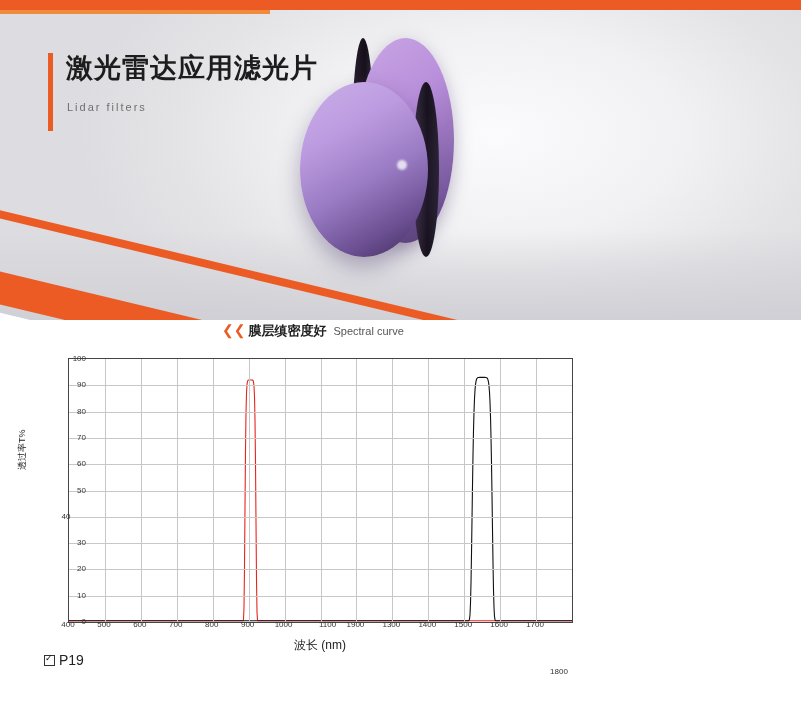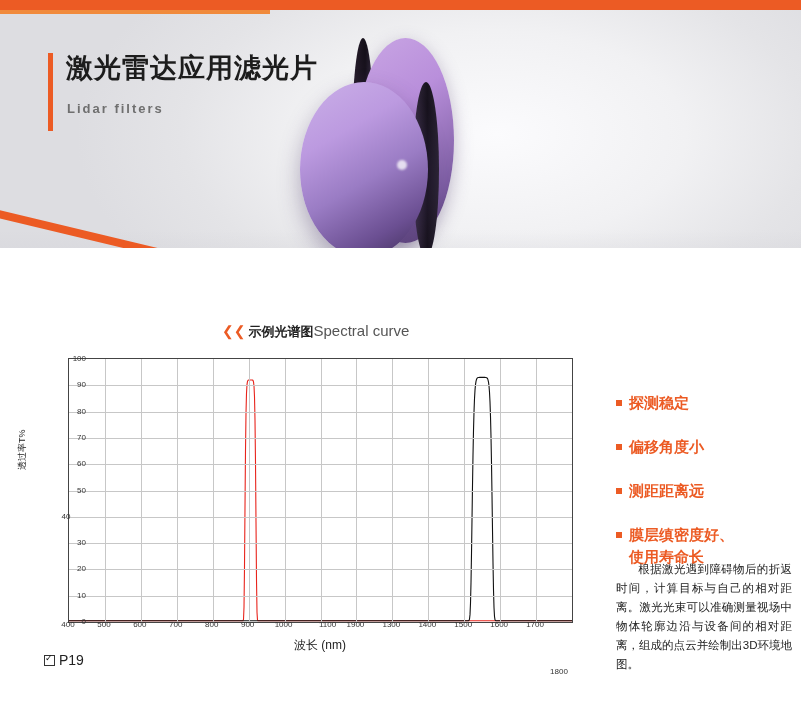--- a/index.html
+++ b/index.html
@@ -7,21 +7,21 @@
     width:801px;height:703px;
     background:#ffffff;
     font-family:"Liberation Sans","DejaVu Sans",sans-serif;
     overflow:hidden;
     position:relative;
   }
   .page{position:relative;width:801px;height:703px;overflow:hidden;}
 
   
   .hero{
-    position:absolute;left:0;top:0;width:801px;height:248px;
+    position:absolute;left:0;top:0;width:801px;height:320px;
     background:#ffffff;overflow:hidden;
   }
   .hero-photo{
     position:absolute;left:0;top:0;width:801px;height:320px;
     background:
       radial-gradient(ellipse 420px 230px at 62% 42%, #fbfbfd 0%, #f1f1f3 45%, #e4e4e7 75%, #dddde1 100%);
   }
   .hero-photo:after{
     content:"";position:absolute;left:0;bottom:0;width:100%;height:90px;
     background:linear-gradient(180deg, rgba(225,225,229,0) 0%, rgba(205,205,211,.85) 100%);
@@ -81,30 +81,30 @@
     position:absolute;left:48px;top:48px;
   }
   .title-bar{
     position:absolute;left:0;top:5px;width:5px;height:78px;background:#ec5b24;
   }
   .title-cn{
     margin-left:18px;font-size:27px;font-weight:bold;color:#1c1c1c;letter-spacing:1px;
     line-height:40px;
   }
   .title-en{
-    margin-left:19px;margin-top:13px;font-size:13px;color:#6f6f6f;letter-spacing:2px;font-weight:bold;
+    margin-left:19px;margin-top:13px;font-size:11px;color:#6f6f6f;letter-spacing:2px;
   }
 
   
   .sec-head{
     position:absolute;left:222px;top:322px;display:flex;align-items:baseline;
   }
   .sec-chev{color:#ec5b24;font-size:14px;margin-right:3px;line-height:14px;}
   .sec-cn{font-size:13px;color:#222;font-weight:bold;}
-  .sec-en{font-size:15px;color:#555;margin-left:0;}
+  .sec-en{font-size:11px;color:#555;margin-left:7px;}
 
   
   .chart-block{position:absolute;left:18px;top:350px;width:570px;height:300px;}
   .chart-area{
     position:absolute;left:50px;top:8px;width:505px;height:265px;
     border:1px solid #444;background:#fff;box-sizing:border-box;
   }
   .grid-v,.grid-h{position:absolute;background:#c7c7c7;}
   .grid-v{width:1px;top:0;bottom:0;}
   .grid-h{height:1px;left:0;right:0;}
@@ -178,21 +178,21 @@
 
     <div class="hero-title">
       <div class="title-bar"></div>
       <div class="title-cn">激光雷达应用滤光片</div>
       <div class="title-en">Lidar filters</div>
     </div>
   </div>
 
   <div class="sec-head">
     <span class="sec-chev">❮❮</span>
-    <span class="sec-cn">示例光谱图</span>
+    <span class="sec-cn">膜层缜密度好</span>
     <span class="sec-en">Spectral curve</span>
   </div>
 
   <div class="chart-block">
     <div class="ylabel">透过率T%</div>
     <div class="chart-area" id="plot">
       <svg id="curves" width="503" height="263" viewBox="0 0 503 263" style="position:absolute;left:0;top:0;">
           <path d="M0.00 261.69 L0.50 261.69 L1.00 261.69 L1.50 261.69 L2.00 261.69 L2.50 261.69 L3.00 261.69 L3.50 261.69 L4.00 261.69 L4.50 261.69 L5.00 261.69 L5.50 261.69 L6.00 261.69 L6.50 261.69 L7.00 261.69 L7.50 261.69 L8.00 261.69 L8.50 261.69 L9.00 261.69 L9.50 261.69 L10.00 261.69 L10.50 261.69 L11.00 261.69 L11.50 261.69 L12.00 261.69 L12.50 261.69 L13.00 261.69 L13.50 261.69 L14.00 261.69 L14.50 261.69 L15.00 261.69 L15.50 261.69 L16.00 261.69 L16.50 261.69 L17.00 261.69 L17.50 261.69 L18.00 261.69 L18.50 261.69 L19.00 261.69 L19.50 261.69 L20.00 261.69 L20.50 261.69 L21.00 261.69 L21.50 261.69 L22.00 261.69 L22.50 261.69 L23.00 261.69 L23.50 261.69 L24.00 261.69 L24.50 261.69 L25.00 261.69 L25.50 261.69 L26.00 261.69 L26.50 261.69 L27.00 261.69 L27.50 261.69 L28.00 261.69 L28.50 261.69 L29.00 261.69 L29.50 261.69 L30.00 261.69 L30.50 261.69 L31.00 261.69 L31.50 261.69 L32.00 261.69 L32.50 261.69 L33.00 261.69 L33.50 261.69 L34.00 261.69 L34.50 261.69 L35.00 261.69 L35.50 261.69 L36.00 261.69 L36.50 261.69 L37.00 261.69 L37.50 261.69 L38.00 261.69 L38.50 261.69 L39.00 261.69 L39.50 261.69 L40.00 261.69 L40.50 261.69 L41.00 261.69 L41.50 261.69 L42.00 261.69 L42.50 261.69 L43.00 261.69 L43.50 261.69 L44.00 261.69 L44.50 261.69 L45.00 261.69 L45.50 261.69 L46.00 261.69 L46.50 261.69 L47.00 261.69 L47.50 261.69 L48.00 261.69 L48.50 261.69 L49.00 261.69 L49.50 261.69 L50.00 261.69 L50.50 261.69 L51.00 261.69 L51.50 261.69 L52.00 261.69 L52.50 261.69 L53.00 261.69 L53.50 261.69 L54.00 261.69 L54.50 261.69 L55.00 261.69 L55.50 261.69 L56.00 261.69 L56.50 261.69 L57.00 261.69 L57.50 261.69 L58.00 261.69 L58.50 261.69 L59.00 261.69 L59.50 261.69 L60.00 261.69 L60.50 261.69 L61.00 261.69 L61.50 261.69 L62.00 261.69 L62.50 261.69 L63.00 261.69 L63.50 261.69 L64.00 261.69 L64.50 261.69 L65.00 261.69 L65.50 261.69 L66.00 261.69 L66.50 261.69 L67.00 261.69 L67.50 261.69 L68.00 261.69 L68.50 261.69 L69.00 261.69 L69.50 261.69 L70.00 261.69 L70.50 261.69 L71.00 261.69 L71.50 261.69 L72.00 261.69 L72.50 261.69 L73.00 261.69 L73.50 261.69 L74.00 261.69 L74.50 261.69 L75.00 261.69 L75.50 261.69 L76.00 261.69 L76.50 261.69 L77.00 261.69 L77.50 261.69 L78.00 261.69 L78.50 261.69 L79.00 261.69 L79.50 261.69 L80.00 261.69 L80.50 261.69 L81.00 261.69 L81.50 261.69 L82.00 261.69 L82.50 261.69 L83.00 261.69 L83.50 261.69 L84.00 261.69 L84.50 261.69 L85.00 261.69 L85.50 261.69 L86.00 261.69 L86.50 261.69 L87.00 261.69 L87.50 261.69 L88.00 261.69 L88.50 261.69 L89.00 261.69 L89.50 261.69 L90.00 261.69 L90.50 261.69 L91.00 261.69 L91.50 261.69 L92.00 261.69 L92.50 261.69 L93.00 261.69 L93.50 261.69 L94.00 261.69 L94.50 261.69 L95.00 261.69 L95.50 261.69 L96.00 261.69 L96.50 261.69 L97.00 261.69 L97.50 261.69 L98.00 261.69 L98.50 261.69 L99.00 261.69 L99.50 261.69 L100.00 261.69 L100.50 261.69 L101.00 261.69 L101.50 261.69 L102.00 261.69 L102.50 261.69 L103.00 261.69 L103.50 261.69 L104.00 261.69 L104.50 261.69 L105.00 261.69 L105.50 261.69 L106.00 261.69 L106.50 261.69 L107.00 261.69 L107.50 261.69 L108.00 261.69 L108.50 261.69 L109.00 261.69 L109.50 261.69 L110.00 261.69 L110.50 261.69 L111.00 261.69 L111.50 261.69 L112.00 261.69 L112.50 261.69 L113.00 261.69 L113.50 261.69 L114.00 261.69 L114.50 261.69 L115.00 261.69 L115.50 261.69 L116.00 261.69 L116.50 261.69 L117.00 261.69 L117.50 261.69 L118.00 261.69 L118.50 261.69 L119.00 261.69 L119.50 261.69 L120.00 261.69 L120.50 261.69 L121.00 261.69 L121.50 261.69 L122.00 261.69 L122.50 261.69 L123.00 261.69 L123.50 261.69 L124.00 261.69 L124.50 261.69 L125.00 261.69 L125.50 261.69 L126.00 261.69 L126.50 261.69 L127.00 261.69 L127.50 261.69 L128.00 261.69 L128.50 261.69 L129.00 261.69 L129.50 261.69 L130.00 261.69 L130.50 261.69 L131.00 261.69 L131.50 261.69 L132.00 261.69 L132.50 261.69 L133.00 261.69 L133.50 261.69 L134.00 261.69 L134.50 261.69 L135.00 261.69 L135.50 261.69 L136.00 261.69 L136.50 261.69 L137.00 261.69 L137.50 261.69 L138.00 261.69 L138.50 261.69 L139.00 261.69 L139.50 261.69 L140.00 261.69 L140.50 261.69 L141.00 261.69 L141.50 261.69 L142.00 261.69 L142.50 261.69 L143.00 261.69 L143.50 261.69 L144.00 261.69 L144.50 261.69 L145.00 261.69 L145.50 261.69 L146.00 261.69 L146.50 261.69 L147.00 261.69 L147.50 261.69 L148.00 261.69 L148.50 261.69 L149.00 261.69 L149.50 261.69 L150.00 261.69 L150.50 261.69 L151.00 261.69 L151.50 261.69 L152.00 261.69 L152.50 261.69 L153.00 261.69 L153.50 261.69 L154.00 261.69 L154.50 261.69 L155.00 261.69 L155.50 261.69 L156.00 261.69 L156.50 261.69 L157.00 261.69 L157.50 261.69 L158.00 261.69 L158.50 261.69 L159.00 261.69 L159.50 261.69 L160.00 261.69 L160.50 261.69 L161.00 261.69 L161.50 261.69 L162.00 261.69 L162.50 261.69 L163.00 261.69 L163.50 261.69 L164.00 261.69 L164.50 261.69 L165.00 261.69 L165.50 261.69 L166.00 261.69 L166.50 261.69 L167.00 261.69 L167.50 261.69 L168.00 261.69 L168.50 261.69 L169.00 261.69 L169.50 261.69 L170.00 261.69 L170.50 261.69 L171.00 261.69 L171.50 261.69 L172.00 261.69 L172.50 261.69 L173.00 261.68 L173.50 261.68 L174.00 261.66 L174.50 260.40 L175.00 248.16 L175.50 208.41 L176.00 147.57 L176.50 91.25 L177.00 53.91 L177.50 34.25 L178.00 25.58 L178.50 22.34 L179.00 21.33 L179.50 21.09 L180.00 21.04 L180.50 21.04 L181.00 21.04 L181.50 21.04 L182.00 21.04 L182.50 21.04 L183.00 21.05 L183.50 21.12 L184.00 21.47 L184.50 22.84 L185.00 27.02 L185.50 37.76 L186.00 61.14 L186.50 103.41 L187.00 162.89 L187.50 220.81 L188.00 253.18 L188.50 261.10 L189.00 261.68 L189.50 261.68 L190.00 261.68 L190.50 261.69 L191.00 261.69 L191.50 261.69 L192.00 261.69 L192.50 261.69 L193.00 261.69 L193.50 261.69 L194.00 261.69 L194.50 261.69 L195.00 261.69 L195.50 261.69 L196.00 261.69 L196.50 261.69 L197.00 261.69 L197.50 261.69 L198.00 261.69 L198.50 261.69 L199.00 261.69 L199.50 261.69 L200.00 261.69 L200.50 261.69 L201.00 261.69 L201.50 261.69 L202.00 261.69 L202.50 261.69 L203.00 261.69 L203.50 261.69 L204.00 261.69 L204.50 261.69 L205.00 261.69 L205.50 261.69 L206.00 261.69 L206.50 261.69 L207.00 261.69 L207.50 261.69 L208.00 261.69 L208.50 261.69 L209.00 261.69 L209.50 261.69 L210.00 261.69 L210.50 261.69 L211.00 261.69 L211.50 261.69 L212.00 261.69 L212.50 261.69 L213.00 261.69 L213.50 261.69 L214.00 261.69 L214.50 261.69 L215.00 261.69 L215.50 261.69 L216.00 261.69 L216.50 261.69 L217.00 261.69 L217.50 261.69 L218.00 261.69 L218.50 261.69 L219.00 261.69 L219.50 261.69 L220.00 261.69 L220.50 261.69 L221.00 261.69 L221.50 261.69 L222.00 261.69 L222.50 261.69 L223.00 261.69 L223.50 261.69 L224.00 261.69 L224.50 261.69 L225.00 261.69 L225.50 261.69 L226.00 261.69 L226.50 261.69 L227.00 261.69 L227.50 261.69 L228.00 261.69 L228.50 261.69 L229.00 261.69 L229.50 261.69 L230.00 261.69 L230.50 261.69 L231.00 261.69 L231.50 261.69 L232.00 261.69 L232.50 261.69 L233.00 261.69 L233.50 261.69 L234.00 261.69 L234.50 261.69 L235.00 261.69 L235.50 261.69 L236.00 261.69 L236.50 261.69 L237.00 261.69 L237.50 261.69 L238.00 261.69 L238.50 261.69 L239.00 261.69 L239.50 261.69 L240.00 261.69 L240.50 261.69 L241.00 261.69 L241.50 261.69 L242.00 261.69 L242.50 261.69 L243.00 261.69 L243.50 261.69 L244.00 261.69 L244.50 261.69 L245.00 261.69 L245.50 261.69 L246.00 261.69 L246.50 261.69 L247.00 261.69 L247.50 261.69 L248.00 261.69 L248.50 261.69 L249.00 261.69 L249.50 261.69 L250.00 261.69 L250.50 261.69 L251.00 261.69 L251.50 261.69 L252.00 261.69 L252.50 261.69 L253.00 261.69 L253.50 261.69 L254.00 261.69 L254.50 261.69 L255.00 261.69 L255.50 261.69 L256.00 261.69 L256.50 261.69 L257.00 261.69 L257.50 261.69 L258.00 261.69 L258.50 261.69 L259.00 261.69 L259.50 261.69 L260.00 261.69 L260.50 261.69 L261.00 261.69 L261.50 261.69 L262.00 261.69 L262.50 261.69 L263.00 261.69 L263.50 261.69 L264.00 261.69 L264.50 261.69 L265.00 261.69 L265.50 261.69 L266.00 261.69 L266.50 261.69 L267.00 261.69 L267.50 261.69 L268.00 261.69 L268.50 261.69 L269.00 261.69 L269.50 261.69 L270.00 261.69 L270.50 261.69 L271.00 261.69 L271.50 261.69 L272.00 261.69 L272.50 261.69 L273.00 261.69 L273.50 261.69 L274.00 261.69 L274.50 261.69 L275.00 261.69 L275.50 261.69 L276.00 261.69 L276.50 261.69 L277.00 261.69 L277.50 261.69 L278.00 261.69 L278.50 261.69 L279.00 261.69 L279.50 261.69 L280.00 261.69 L280.50 261.69 L281.00 261.69 L281.50 261.69 L282.00 261.69 L282.50 261.69 L283.00 261.69 L283.50 261.69 L284.00 261.69 L284.50 261.69 L285.00 261.69 L285.50 261.69 L286.00 261.69 L286.50 261.69 L287.00 261.69 L287.50 261.69 L288.00 261.69 L288.50 261.69 L289.00 261.69 L289.50 261.69 L290.00 261.69 L290.50 261.69 L291.00 261.69 L291.50 261.69 L292.00 261.69 L292.50 261.69 L293.00 261.69 L293.50 261.69 L294.00 261.69 L294.50 261.69 L295.00 261.69 L295.50 261.69 L296.00 261.69 L296.50 261.69 L297.00 261.69 L297.50 261.69 L298.00 261.69 L298.50 261.69 L299.00 261.69 L299.50 261.69 L300.00 261.69 L300.50 261.69 L301.00 261.69 L301.50 261.69 L302.00 261.69 L302.50 261.69 L303.00 261.69 L303.50 261.69 L304.00 261.69 L304.50 261.69 L305.00 261.69 L305.50 261.69 L306.00 261.69 L306.50 261.69 L307.00 261.69 L307.50 261.69 L308.00 261.69 L308.50 261.69 L309.00 261.69 L309.50 261.69 L310.00 261.69 L310.50 261.69 L311.00 261.69 L311.50 261.69 L312.00 261.69 L312.50 261.69 L313.00 261.69 L313.50 261.69 L314.00 261.69 L314.50 261.69 L315.00 261.69 L315.50 261.69 L316.00 261.69 L316.50 261.69 L317.00 261.69 L317.50 261.69 L318.00 261.69 L318.50 261.69 L319.00 261.69 L319.50 261.69 L320.00 261.69 L320.50 261.69 L321.00 261.69 L321.50 261.69 L322.00 261.69 L322.50 261.69 L323.00 261.69 L323.50 261.69 L324.00 261.69 L324.50 261.69 L325.00 261.69 L325.50 261.69 L326.00 261.69 L326.50 261.69 L327.00 261.69 L327.50 261.69 L328.00 261.69 L328.50 261.69 L329.00 261.69 L329.50 261.69 L330.00 261.69 L330.50 261.69 L331.00 261.69 L331.50 261.69 L332.00 261.69 L332.50 261.69 L333.00 261.69 L333.50 261.69 L334.00 261.69 L334.50 261.69 L335.00 261.69 L335.50 261.69 L336.00 261.69 L336.50 261.69 L337.00 261.69 L337.50 261.69 L338.00 261.69 L338.50 261.69 L339.00 261.69 L339.50 261.69 L340.00 261.69 L340.50 261.69 L341.00 261.69 L341.50 261.69 L342.00 261.69 L342.50 261.69 L343.00 261.69 L343.50 261.69 L344.00 261.69 L344.50 261.69 L345.00 261.69 L345.50 261.69 L346.00 261.69 L346.50 261.69 L347.00 261.69 L347.50 261.69 L348.00 261.69 L348.50 261.69 L349.00 261.69 L349.50 261.69 L350.00 261.69 L350.50 261.69 L351.00 261.69 L351.50 261.69 L352.00 261.69 L352.50 261.69 L353.00 261.69 L353.50 261.69 L354.00 261.69 L354.50 261.69 L355.00 261.69 L355.50 261.69 L356.00 261.69 L356.50 261.69 L357.00 261.69 L357.50 261.69 L358.00 261.69 L358.50 261.69 L359.00 261.69 L359.50 261.69 L360.00 261.69 L360.50 261.69 L361.00 261.69 L361.50 261.69 L362.00 261.69 L362.50 261.69 L363.00 261.69 L363.50 261.69 L364.00 261.69 L364.50 261.69 L365.00 261.69 L365.50 261.69 L366.00 261.69 L366.50 261.69 L367.00 261.69 L367.50 261.69 L368.00 261.69 L368.50 261.69 L369.00 261.69 L369.50 261.69 L370.00 261.69 L370.50 261.69 L371.00 261.69 L371.50 261.69 L372.00 261.69 L372.50 261.69 L373.00 261.69 L373.50 261.69 L374.00 261.69 L374.50 261.69 L375.00 261.69 L375.50 261.69 L376.00 261.69 L376.50 261.69 L377.00 261.69 L377.50 261.69 L378.00 261.69 L378.50 261.69 L379.00 261.69 L379.50 261.69 L380.00 261.69 L380.50 261.69 L381.00 261.69 L381.50 261.69 L382.00 261.69 L382.50 261.69 L383.00 261.69 L383.50 261.69 L384.00 261.69 L384.50 261.69 L385.00 261.69 L385.50 261.69 L386.00 261.69 L386.50 261.69 L387.00 261.69 L387.50 261.69 L388.00 261.69 L388.50 261.69 L389.00 261.69 L389.50 261.69 L390.00 261.69 L390.50 261.69 L391.00 261.69 L391.50 261.69 L392.00 261.69 L392.50 261.69 L393.00 261.69 L393.50 261.69 L394.00 261.69 L394.50 261.69 L395.00 261.69 L395.50 261.69 L396.00 261.69 L396.50 261.69 L397.00 261.69 L397.50 261.69 L398.00 261.69 L398.50 261.69 L399.00 261.69 L399.50 261.69 L400.00 261.69 L400.50 261.69 L401.00 261.69 L401.50 261.69 L402.00 261.69 L402.50 261.69 L403.00 261.69 L403.50 261.69 L404.00 261.69 L404.50 261.69 L405.00 261.69 L405.50 261.69 L406.00 261.69 L406.50 261.69 L407.00 261.69 L407.50 261.69 L408.00 261.69 L408.50 261.69 L409.00 261.69 L409.50 261.69 L410.00 261.69 L410.50 261.69 L411.00 261.69 L411.50 261.69 L412.00 261.69 L412.50 261.69 L413.00 261.69 L413.50 261.69 L414.00 261.69 L414.50 261.69 L415.00 261.69 L415.50 261.69 L416.00 261.69 L416.50 261.69 L417.00 261.69 L417.50 261.69 L418.00 261.69 L418.50 261.69 L419.00 261.69 L419.50 261.69 L420.00 261.69 L420.50 261.69 L421.00 261.69 L421.50 261.69 L422.00 261.69 L422.50 261.69 L423.00 261.69 L423.50 261.69 L424.00 261.69 L424.50 261.69 L425.00 261.69 L425.50 261.69 L426.00 261.69 L426.50 261.69 L427.00 261.69 L427.50 261.69 L428.00 261.69 L428.50 261.69 L429.00 261.69 L429.50 261.69 L430.00 261.69 L430.50 261.69 L431.00 261.69 L431.50 261.69 L432.00 261.69 L432.50 261.69 L433.00 261.69 L433.50 261.69 L434.00 261.69 L434.50 261.69 L435.00 261.69 L435.50 261.69 L436.00 261.69 L436.50 261.69 L437.00 261.69 L437.50 261.69 L438.00 261.69 L438.50 261.69 L439.00 261.69 L439.50 261.69 L440.00 261.69 L440.50 261.69 L441.00 261.69 L441.50 261.69 L442.00 261.69 L442.50 261.69 L443.00 261.69 L443.50 261.69 L444.00 261.69 L444.50 261.69 L445.00 261.69 L445.50 261.69 L446.00 261.69 L446.50 261.69 L447.00 261.69 L447.50 261.69 L448.00 261.69 L448.50 261.69 L449.00 261.69 L449.50 261.69 L450.00 261.69 L450.50 261.69 L451.00 261.69 L451.50 261.69 L452.00 261.69 L452.50 261.69 L453.00 261.69 L453.50 261.69 L454.00 261.69 L454.50 261.69 L455.00 261.69 L455.50 261.69 L456.00 261.69 L456.50 261.69 L457.00 261.69 L457.50 261.69 L458.00 261.69 L458.50 261.69 L459.00 261.69 L459.50 261.69 L460.00 261.69 L460.50 261.69 L461.00 261.69 L461.50 261.69 L462.00 261.69 L462.50 261.69 L463.00 261.69 L463.50 261.69 L464.00 261.69 L464.50 261.69 L465.00 261.69 L465.50 261.69 L466.00 261.69 L466.50 261.69 L467.00 261.69 L467.50 261.69 L468.00 261.69 L468.50 261.69 L469.00 261.69 L469.50 261.69 L470.00 261.69 L470.50 261.69 L471.00 261.69 L471.50 261.69 L472.00 261.69 L472.50 261.69 L473.00 261.69 L473.50 261.69 L474.00 261.69 L474.50 261.69 L475.00 261.69 L475.50 261.69 L476.00 261.69 L476.50 261.69 L477.00 261.69 L477.50 261.69 L478.00 261.69 L478.50 261.69 L479.00 261.69 L479.50 261.69 L480.00 261.69 L480.50 261.69 L481.00 261.69 L481.50 261.69 L482.00 261.69 L482.50 261.69 L483.00 261.69 L483.50 261.69 L484.00 261.69 L484.50 261.69 L485.00 261.69 L485.50 261.69 L486.00 261.69 L486.50 261.69 L487.00 261.69 L487.50 261.69 L488.00 261.69 L488.50 261.69 L489.00 261.69 L489.50 261.69 L490.00 261.69 L490.50 261.69 L491.00 261.69 L491.50 261.69 L492.00 261.69 L492.50 261.69 L493.00 261.69 L493.50 261.69 L494.00 261.69 L494.50 261.69 L495.00 261.69 L495.50 261.69 L496.00 261.69 L496.50 261.69 L497.00 261.69 L497.50 261.69 L498.00 261.69 L498.50 261.69 L499.00 261.69 L499.50 261.69 L500.00 261.69 L500.50 261.69 L501.00 261.69 L501.50 261.69 L502.00 261.69 L502.50 261.69 L503.00 261.69 " fill="none" stroke="#e8241c" stroke-width="1.1"></path>
           <path d="M0.00 261.69 L0.50 261.69 L1.00 261.69 L1.50 261.69 L2.00 261.69 L2.50 261.69 L3.00 261.69 L3.50 261.69 L4.00 261.69 L4.50 261.69 L5.00 261.69 L5.50 261.69 L6.00 261.69 L6.50 261.69 L7.00 261.69 L7.50 261.69 L8.00 261.69 L8.50 261.69 L9.00 261.69 L9.50 261.69 L10.00 261.69 L10.50 261.69 L11.00 261.69 L11.50 261.69 L12.00 261.69 L12.50 261.69 L13.00 261.69 L13.50 261.69 L14.00 261.69 L14.50 261.69 L15.00 261.69 L15.50 261.69 L16.00 261.69 L16.50 261.69 L17.00 261.69 L17.50 261.69 L18.00 261.69 L18.50 261.69 L19.00 261.69 L19.50 261.69 L20.00 261.69 L20.50 261.69 L21.00 261.69 L21.50 261.69 L22.00 261.69 L22.50 261.69 L23.00 261.69 L23.50 261.69 L24.00 261.69 L24.50 261.69 L25.00 261.69 L25.50 261.69 L26.00 261.69 L26.50 261.69 L27.00 261.69 L27.50 261.69 L28.00 261.69 L28.50 261.69 L29.00 261.69 L29.50 261.69 L30.00 261.69 L30.50 261.69 L31.00 261.69 L31.50 261.69 L32.00 261.69 L32.50 261.69 L33.00 261.69 L33.50 261.69 L34.00 261.69 L34.50 261.69 L35.00 261.69 L35.50 261.69 L36.00 261.69 L36.50 261.69 L37.00 261.69 L37.50 261.69 L38.00 261.69 L38.50 261.69 L39.00 261.69 L39.50 261.69 L40.00 261.69 L40.50 261.69 L41.00 261.69 L41.50 261.69 L42.00 261.69 L42.50 261.69 L43.00 261.69 L43.50 261.69 L44.00 261.69 L44.50 261.69 L45.00 261.69 L45.50 261.69 L46.00 261.69 L46.50 261.69 L47.00 261.69 L47.50 261.69 L48.00 261.69 L48.50 261.69 L49.00 261.69 L49.50 261.69 L50.00 261.69 L50.50 261.69 L51.00 261.69 L51.50 261.69 L52.00 261.69 L52.50 261.69 L53.00 261.69 L53.50 261.69 L54.00 261.69 L54.50 261.69 L55.00 261.69 L55.50 261.69 L56.00 261.69 L56.50 261.69 L57.00 261.69 L57.50 261.69 L58.00 261.69 L58.50 261.69 L59.00 261.69 L59.50 261.69 L60.00 261.69 L60.50 261.69 L61.00 261.69 L61.50 261.69 L62.00 261.69 L62.50 261.69 L63.00 261.69 L63.50 261.69 L64.00 261.69 L64.50 261.69 L65.00 261.69 L65.50 261.69 L66.00 261.69 L66.50 261.69 L67.00 261.69 L67.50 261.69 L68.00 261.69 L68.50 261.69 L69.00 261.69 L69.50 261.69 L70.00 261.69 L70.50 261.69 L71.00 261.69 L71.50 261.69 L72.00 261.69 L72.50 261.69 L73.00 261.69 L73.50 261.69 L74.00 261.69 L74.50 261.69 L75.00 261.69 L75.50 261.69 L76.00 261.69 L76.50 261.69 L77.00 261.69 L77.50 261.69 L78.00 261.69 L78.50 261.69 L79.00 261.69 L79.50 261.69 L80.00 261.69 L80.50 261.69 L81.00 261.69 L81.50 261.69 L82.00 261.69 L82.50 261.69 L83.00 261.69 L83.50 261.69 L84.00 261.69 L84.50 261.69 L85.00 261.69 L85.50 261.69 L86.00 261.69 L86.50 261.69 L87.00 261.69 L87.50 261.69 L88.00 261.69 L88.50 261.69 L89.00 261.69 L89.50 261.69 L90.00 261.69 L90.50 261.69 L91.00 261.69 L91.50 261.69 L92.00 261.69 L92.50 261.69 L93.00 261.69 L93.50 261.69 L94.00 261.69 L94.50 261.69 L95.00 261.69 L95.50 261.69 L96.00 261.69 L96.50 261.69 L97.00 261.69 L97.50 261.69 L98.00 261.69 L98.50 261.69 L99.00 261.69 L99.50 261.69 L100.00 261.69 L100.50 261.69 L101.00 261.69 L101.50 261.69 L102.00 261.69 L102.50 261.69 L103.00 261.69 L103.50 261.69 L104.00 261.69 L104.50 261.69 L105.00 261.69 L105.50 261.69 L106.00 261.69 L106.50 261.69 L107.00 261.69 L107.50 261.69 L108.00 261.69 L108.50 261.69 L109.00 261.69 L109.50 261.69 L110.00 261.69 L110.50 261.69 L111.00 261.69 L111.50 261.69 L112.00 261.69 L112.50 261.69 L113.00 261.69 L113.50 261.69 L114.00 261.69 L114.50 261.69 L115.00 261.69 L115.50 261.69 L116.00 261.69 L116.50 261.69 L117.00 261.69 L117.50 261.69 L118.00 261.69 L118.50 261.69 L119.00 261.69 L119.50 261.69 L120.00 261.69 L120.50 261.69 L121.00 261.69 L121.50 261.69 L122.00 261.69 L122.50 261.69 L123.00 261.69 L123.50 261.69 L124.00 261.69 L124.50 261.69 L125.00 261.69 L125.50 261.69 L126.00 261.69 L126.50 261.69 L127.00 261.69 L127.50 261.69 L128.00 261.69 L128.50 261.69 L129.00 261.69 L129.50 261.69 L130.00 261.69 L130.50 261.69 L131.00 261.69 L131.50 261.69 L132.00 261.69 L132.50 261.69 L133.00 261.69 L133.50 261.69 L134.00 261.69 L134.50 261.69 L135.00 261.69 L135.50 261.69 L136.00 261.69 L136.50 261.69 L137.00 261.69 L137.50 261.69 L138.00 261.69 L138.50 261.69 L139.00 261.69 L139.50 261.69 L140.00 261.69 L140.50 261.69 L141.00 261.69 L141.50 261.69 L142.00 261.69 L142.50 261.69 L143.00 261.69 L143.50 261.69 L144.00 261.69 L144.50 261.69 L145.00 261.69 L145.50 261.69 L146.00 261.69 L146.50 261.69 L147.00 261.69 L147.50 261.69 L148.00 261.69 L148.50 261.69 L149.00 261.69 L149.50 261.69 L150.00 261.69 L150.50 261.69 L151.00 261.69 L151.50 261.69 L152.00 261.69 L152.50 261.69 L153.00 261.69 L153.50 261.69 L154.00 261.69 L154.50 261.69 L155.00 261.69 L155.50 261.69 L156.00 261.69 L156.50 261.69 L157.00 261.69 L157.50 261.69 L158.00 261.69 L158.50 261.69 L159.00 261.69 L159.50 261.69 L160.00 261.69 L160.50 261.69 L161.00 261.69 L161.50 261.69 L162.00 261.69 L162.50 261.69 L163.00 261.69 L163.50 261.69 L164.00 261.69 L164.50 261.69 L165.00 261.69 L165.50 261.69 L166.00 261.69 L166.50 261.69 L167.00 261.69 L167.50 261.69 L168.00 261.69 L168.50 261.69 L169.00 261.69 L169.50 261.69 L170.00 261.69 L170.50 261.69 L171.00 261.69 L171.50 261.69 L172.00 261.69 L172.50 261.69 L173.00 261.69 L173.50 261.69 L174.00 261.69 L174.50 261.69 L175.00 261.69 L175.50 261.69 L176.00 261.69 L176.50 261.69 L177.00 261.69 L177.50 261.69 L178.00 261.69 L178.50 261.69 L179.00 261.69 L179.50 261.69 L180.00 261.69 L180.50 261.69 L181.00 261.69 L181.50 261.69 L182.00 261.69 L182.50 261.69 L183.00 261.69 L183.50 261.69 L184.00 261.69 L184.50 261.69 L185.00 261.69 L185.50 261.69 L186.00 261.69 L186.50 261.69 L187.00 261.69 L187.50 261.69 L188.00 261.69 L188.50 261.69 L189.00 261.69 L189.50 261.69 L190.00 261.69 L190.50 261.69 L191.00 261.69 L191.50 261.69 L192.00 261.69 L192.50 261.69 L193.00 261.69 L193.50 261.69 L194.00 261.69 L194.50 261.69 L195.00 261.69 L195.50 261.69 L196.00 261.69 L196.50 261.69 L197.00 261.69 L197.50 261.69 L198.00 261.69 L198.50 261.69 L199.00 261.69 L199.50 261.69 L200.00 261.69 L200.50 261.69 L201.00 261.69 L201.50 261.69 L202.00 261.69 L202.50 261.69 L203.00 261.69 L203.50 261.69 L204.00 261.69 L204.50 261.69 L205.00 261.69 L205.50 261.69 L206.00 261.69 L206.50 261.69 L207.00 261.69 L207.50 261.69 L208.00 261.69 L208.50 261.69 L209.00 261.69 L209.50 261.69 L210.00 261.69 L210.50 261.69 L211.00 261.69 L211.50 261.69 L212.00 261.69 L212.50 261.69 L213.00 261.69 L213.50 261.69 L214.00 261.69 L214.50 261.69 L215.00 261.69 L215.50 261.69 L216.00 261.69 L216.50 261.69 L217.00 261.69 L217.50 261.69 L218.00 261.69 L218.50 261.69 L219.00 261.69 L219.50 261.69 L220.00 261.69 L220.50 261.69 L221.00 261.69 L221.50 261.69 L222.00 261.69 L222.50 261.69 L223.00 261.69 L223.50 261.69 L224.00 261.69 L224.50 261.69 L225.00 261.69 L225.50 261.69 L226.00 261.69 L226.50 261.69 L227.00 261.69 L227.50 261.69 L228.00 261.69 L228.50 261.69 L229.00 261.69 L229.50 261.69 L230.00 261.69 L230.50 261.69 L231.00 261.69 L231.50 261.69 L232.00 261.69 L232.50 261.69 L233.00 261.69 L233.50 261.69 L234.00 261.69 L234.50 261.69 L235.00 261.69 L235.50 261.69 L236.00 261.69 L236.50 261.69 L237.00 261.69 L237.50 261.69 L238.00 261.69 L238.50 261.69 L239.00 261.69 L239.50 261.69 L240.00 261.69 L240.50 261.69 L241.00 261.69 L241.50 261.69 L242.00 261.69 L242.50 261.69 L243.00 261.69 L243.50 261.69 L244.00 261.69 L244.50 261.69 L245.00 261.69 L245.50 261.69 L246.00 261.69 L246.50 261.69 L247.00 261.69 L247.50 261.69 L248.00 261.69 L248.50 261.69 L249.00 261.69 L249.50 261.69 L250.00 261.69 L250.50 261.69 L251.00 261.69 L251.50 261.69 L252.00 261.69 L252.50 261.69 L253.00 261.69 L253.50 261.69 L254.00 261.69 L254.50 261.69 L255.00 261.69 L255.50 261.69 L256.00 261.69 L256.50 261.69 L257.00 261.69 L257.50 261.69 L258.00 261.69 L258.50 261.69 L259.00 261.69 L259.50 261.69 L260.00 261.69 L260.50 261.69 L261.00 261.69 L261.50 261.69 L262.00 261.69 L262.50 261.69 L263.00 261.69 L263.50 261.69 L264.00 261.69 L264.50 261.69 L265.00 261.69 L265.50 261.69 L266.00 261.69 L266.50 261.69 L267.00 261.69 L267.50 261.69 L268.00 261.69 L268.50 261.69 L269.00 261.69 L269.50 261.69 L270.00 261.69 L270.50 261.69 L271.00 261.69 L271.50 261.69 L272.00 261.69 L272.50 261.69 L273.00 261.69 L273.50 261.69 L274.00 261.69 L274.50 261.69 L275.00 261.69 L275.50 261.69 L276.00 261.69 L276.50 261.69 L277.00 261.69 L277.50 261.69 L278.00 261.69 L278.50 261.69 L279.00 261.69 L279.50 261.69 L280.00 261.69 L280.50 261.69 L281.00 261.69 L281.50 261.69 L282.00 261.69 L282.50 261.69 L283.00 261.69 L283.50 261.69 L284.00 261.69 L284.50 261.69 L285.00 261.69 L285.50 261.69 L286.00 261.69 L286.50 261.69 L287.00 261.69 L287.50 261.69 L288.00 261.69 L288.50 261.69 L289.00 261.69 L289.50 261.69 L290.00 261.69 L290.50 261.69 L291.00 261.69 L291.50 261.69 L292.00 261.69 L292.50 261.69 L293.00 261.69 L293.50 261.69 L294.00 261.69 L294.50 261.69 L295.00 261.69 L295.50 261.69 L296.00 261.69 L296.50 261.69 L297.00 261.69 L297.50 261.69 L298.00 261.69 L298.50 261.69 L299.00 261.69 L299.50 261.69 L300.00 261.69 L300.50 261.69 L301.00 261.69 L301.50 261.69 L302.00 261.69 L302.50 261.69 L303.00 261.69 L303.50 261.69 L304.00 261.69 L304.50 261.69 L305.00 261.69 L305.50 261.69 L306.00 261.69 L306.50 261.69 L307.00 261.69 L307.50 261.69 L308.00 261.69 L308.50 261.69 L309.00 261.69 L309.50 261.69 L310.00 261.69 L310.50 261.69 L311.00 261.69 L311.50 261.69 L312.00 261.69 L312.50 261.69 L313.00 261.69 L313.50 261.69 L314.00 261.69 L314.50 261.69 L315.00 261.69 L315.50 261.69 L316.00 261.69 L316.50 261.69 L317.00 261.69 L317.50 261.69 L318.00 261.69 L318.50 261.69 L319.00 261.69 L319.50 261.69 L320.00 261.69 L320.50 261.69 L321.00 261.69 L321.50 261.69 L322.00 261.69 L322.50 261.69 L323.00 261.69 L323.50 261.69 L324.00 261.69 L324.50 261.69 L325.00 261.69 L325.50 261.69 L326.00 261.69 L326.50 261.69 L327.00 261.69 L327.50 261.69 L328.00 261.69 L328.50 261.69 L329.00 261.69 L329.50 261.69 L330.00 261.69 L330.50 261.69 L331.00 261.69 L331.50 261.69 L332.00 261.69 L332.50 261.69 L333.00 261.69 L333.50 261.69 L334.00 261.69 L334.50 261.69 L335.00 261.69 L335.50 261.69 L336.00 261.69 L336.50 261.69 L337.00 261.69 L337.50 261.69 L338.00 261.69 L338.50 261.69 L339.00 261.69 L339.50 261.69 L340.00 261.69 L340.50 261.69 L341.00 261.69 L341.50 261.69 L342.00 261.69 L342.50 261.69 L343.00 261.69 L343.50 261.69 L344.00 261.69 L344.50 261.69 L345.00 261.69 L345.50 261.69 L346.00 261.69 L346.50 261.69 L347.00 261.69 L347.50 261.69 L348.00 261.69 L348.50 261.69 L349.00 261.69 L349.50 261.69 L350.00 261.69 L350.50 261.69 L351.00 261.69 L351.50 261.69 L352.00 261.69 L352.50 261.69 L353.00 261.69 L353.50 261.69 L354.00 261.69 L354.50 261.69 L355.00 261.69 L355.50 261.69 L356.00 261.69 L356.50 261.69 L357.00 261.69 L357.50 261.69 L358.00 261.69 L358.50 261.69 L359.00 261.69 L359.50 261.69 L360.00 261.69 L360.50 261.69 L361.00 261.69 L361.50 261.69 L362.00 261.69 L362.50 261.69 L363.00 261.69 L363.50 261.69 L364.00 261.69 L364.50 261.69 L365.00 261.69 L365.50 261.69 L366.00 261.69 L366.50 261.69 L367.00 261.69 L367.50 261.69 L368.00 261.69 L368.50 261.69 L369.00 261.69 L369.50 261.69 L370.00 261.69 L370.50 261.69 L371.00 261.69 L371.50 261.69 L372.00 261.69 L372.50 261.69 L373.00 261.69 L373.50 261.69 L374.00 261.69 L374.50 261.69 L375.00 261.69 L375.50 261.69 L376.00 261.69 L376.50 261.69 L377.00 261.69 L377.50 261.69 L378.00 261.69 L378.50 261.69 L379.00 261.69 L379.50 261.69 L380.00 261.69 L380.50 261.69 L381.00 261.69 L381.50 261.69 L382.00 261.69 L382.50 261.69 L383.00 261.69 L383.50 261.69 L384.00 261.69 L384.50 261.69 L385.00 261.69 L385.50 261.69 L386.00 261.69 L386.50 261.69 L387.00 261.69 L387.50 261.69 L388.00 261.69 L388.50 261.69 L389.00 261.69 L389.50 261.69 L390.00 261.69 L390.50 261.69 L391.00 261.69 L391.50 261.69 L392.00 261.69 L392.50 261.69 L393.00 261.69 L393.50 261.69 L394.00 261.69 L394.50 261.69 L395.00 261.69 L395.50 261.69 L396.00 261.69 L396.50 261.69 L397.00 261.68 L397.50 261.68 L398.00 261.68 L398.50 261.68 L399.00 261.68 L399.50 261.66 L400.00 261.45 L400.50 260.19 L401.00 255.63 L401.50 244.33 L402.00 223.83 L402.50 194.73 L403.00 160.69 L403.50 126.50 L404.00 96.04 L404.50 71.38 L405.00 52.87 L405.50 39.84 L406.00 31.15 L406.50 25.65 L407.00 22.32 L407.50 20.41 L408.00 19.37 L408.50 18.84 L409.00 18.58 L409.50 18.47 L410.00 18.43 L410.50 18.41 L411.00 18.41 L411.50 18.41 L412.00 18.41 L412.50 18.41 L413.00 18.41 L413.50 18.41 L414.00 18.41 L414.50 18.41 L415.00 18.41 L415.50 18.41 L416.00 18.42 L416.50 18.44 L417.00 18.49 L417.50 18.64 L418.00 18.95 L418.50 19.60 L419.00 20.85 L419.50 23.10 L420.00 26.96 L420.50 33.26 L421.00 43.07 L421.50 57.56 L422.00 77.79 L422.50 104.21 L423.00 136.03 L423.50 170.64 L424.00 203.75 L424.50 230.66 L425.00 248.43 L425.50 257.46 L426.00 260.76 L426.50 261.56 L427.00 261.68 L427.50 261.68 L428.00 261.68 L428.50 261.68 L429.00 261.68 L429.50 261.69 L430.00 261.69 L430.50 261.69 L431.00 261.69 L431.50 261.69 L432.00 261.69 L432.50 261.69 L433.00 261.69 L433.50 261.69 L434.00 261.69 L434.50 261.69 L435.00 261.69 L435.50 261.69 L436.00 261.69 L436.50 261.69 L437.00 261.69 L437.50 261.69 L438.00 261.69 L438.50 261.69 L439.00 261.69 L439.50 261.69 L440.00 261.69 L440.50 261.69 L441.00 261.69 L441.50 261.69 L442.00 261.69 L442.50 261.69 L443.00 261.69 L443.50 261.69 L444.00 261.69 L444.50 261.69 L445.00 261.69 L445.50 261.69 L446.00 261.69 L446.50 261.69 L447.00 261.69 L447.50 261.69 L448.00 261.69 L448.50 261.69 L449.00 261.69 L449.50 261.69 L450.00 261.69 L450.50 261.69 L451.00 261.69 L451.50 261.69 L452.00 261.69 L452.50 261.69 L453.00 261.69 L453.50 261.69 L454.00 261.69 L454.50 261.69 L455.00 261.69 L455.50 261.69 L456.00 261.69 L456.50 261.69 L457.00 261.69 L457.50 261.69 L458.00 261.69 L458.50 261.69 L459.00 261.69 L459.50 261.69 L460.00 261.69 L460.50 261.69 L461.00 261.69 L461.50 261.69 L462.00 261.69 L462.50 261.69 L463.00 261.69 L463.50 261.69 L464.00 261.69 L464.50 261.69 L465.00 261.69 L465.50 261.69 L466.00 261.69 L466.50 261.69 L467.00 261.69 L467.50 261.69 L468.00 261.69 L468.50 261.69 L469.00 261.69 L469.50 261.69 L470.00 261.69 L470.50 261.69 L471.00 261.69 L471.50 261.69 L472.00 261.69 L472.50 261.69 L473.00 261.69 L473.50 261.69 L474.00 261.69 L474.50 261.69 L475.00 261.69 L475.50 261.69 L476.00 261.69 L476.50 261.69 L477.00 261.69 L477.50 261.69 L478.00 261.69 L478.50 261.69 L479.00 261.69 L479.50 261.69 L480.00 261.69 L480.50 261.69 L481.00 261.69 L481.50 261.69 L482.00 261.69 L482.50 261.69 L483.00 261.69 L483.50 261.69 L484.00 261.69 L484.50 261.69 L485.00 261.69 L485.50 261.69 L486.00 261.69 L486.50 261.69 L487.00 261.69 L487.50 261.69 L488.00 261.69 L488.50 261.69 L489.00 261.69 L489.50 261.69 L490.00 261.69 L490.50 261.69 L491.00 261.69 L491.50 261.69 L492.00 261.69 L492.50 261.69 L493.00 261.69 L493.50 261.69 L494.00 261.69 L494.50 261.69 L495.00 261.69 L495.50 261.69 L496.00 261.69 L496.50 261.69 L497.00 261.69 L497.50 261.69 L498.00 261.69 L498.50 261.69 L499.00 261.69 L499.50 261.69 L500.00 261.69 L500.50 261.69 L501.00 261.69 L501.50 261.69 L502.00 261.69 L502.50 261.69 L503.00 261.69 " fill="none" stroke="#111111" stroke-width="1.1"></path>
         </svg>
@@ -245,35 +245,15 @@
       <div class="ytick" style="top: 192.1px;">30</div>
       <div class="ytick" style="top: 165.8px; text-align: center;">40</div>
       <div class="ytick" style="top: 139.5px;">50</div>
       <div class="ytick" style="top: 113.2px;">60</div>
       <div class="ytick" style="top: 86.9px;">70</div>
       <div class="ytick" style="top: 60.6px;">80</div>
       <div class="ytick" style="top: 34.3px;">90</div>
       <div class="ytick" style="top: 8px;">100</div>
     </div>
 
-  <div class="bullets" id="bullets">
-      <div class="bullet">
-        <span class="bullet-sq"></span>
-        <span class="bullet-txt" style="white-space: pre-line;">探测稳定</span>
-      </div>
-      <div class="bullet">
-        <span class="bullet-sq"></span>
-        <span class="bullet-txt" style="white-space: pre-line;">偏移角度小</span>
-      </div>
-      <div class="bullet">
-        <span class="bullet-sq"></span>
-        <span class="bullet-txt" style="white-space: pre-line;">测距距离远</span>
-      </div>
-      <div class="bullet">
-        <span class="bullet-sq"></span>
-        <span class="bullet-txt" style="white-space: pre-line;">膜层缜密度好、
-使用寿命长</span>
-      </div>
-    </div>
-
-  <div class="para"><span class="indent"></span><span id="para-text">根据激光遇到障碍物后的折返时间，计算目标与自己的相对距离。激光光束可以准确测量视场中物体轮廓边沿与设备间的相对距离，组成的点云并绘制出3D环境地图。</span></div>
+
 
 </div>
 
 </body></html>

